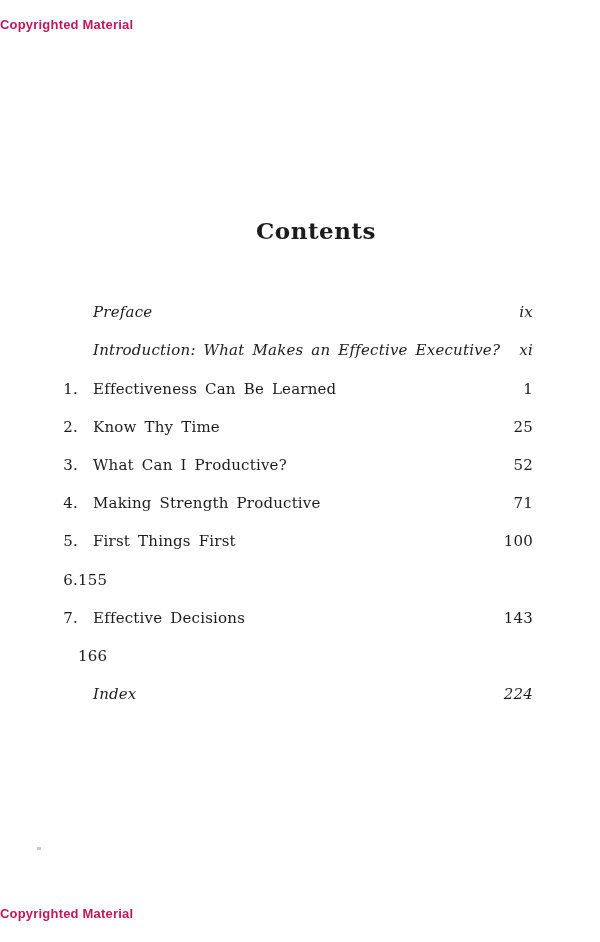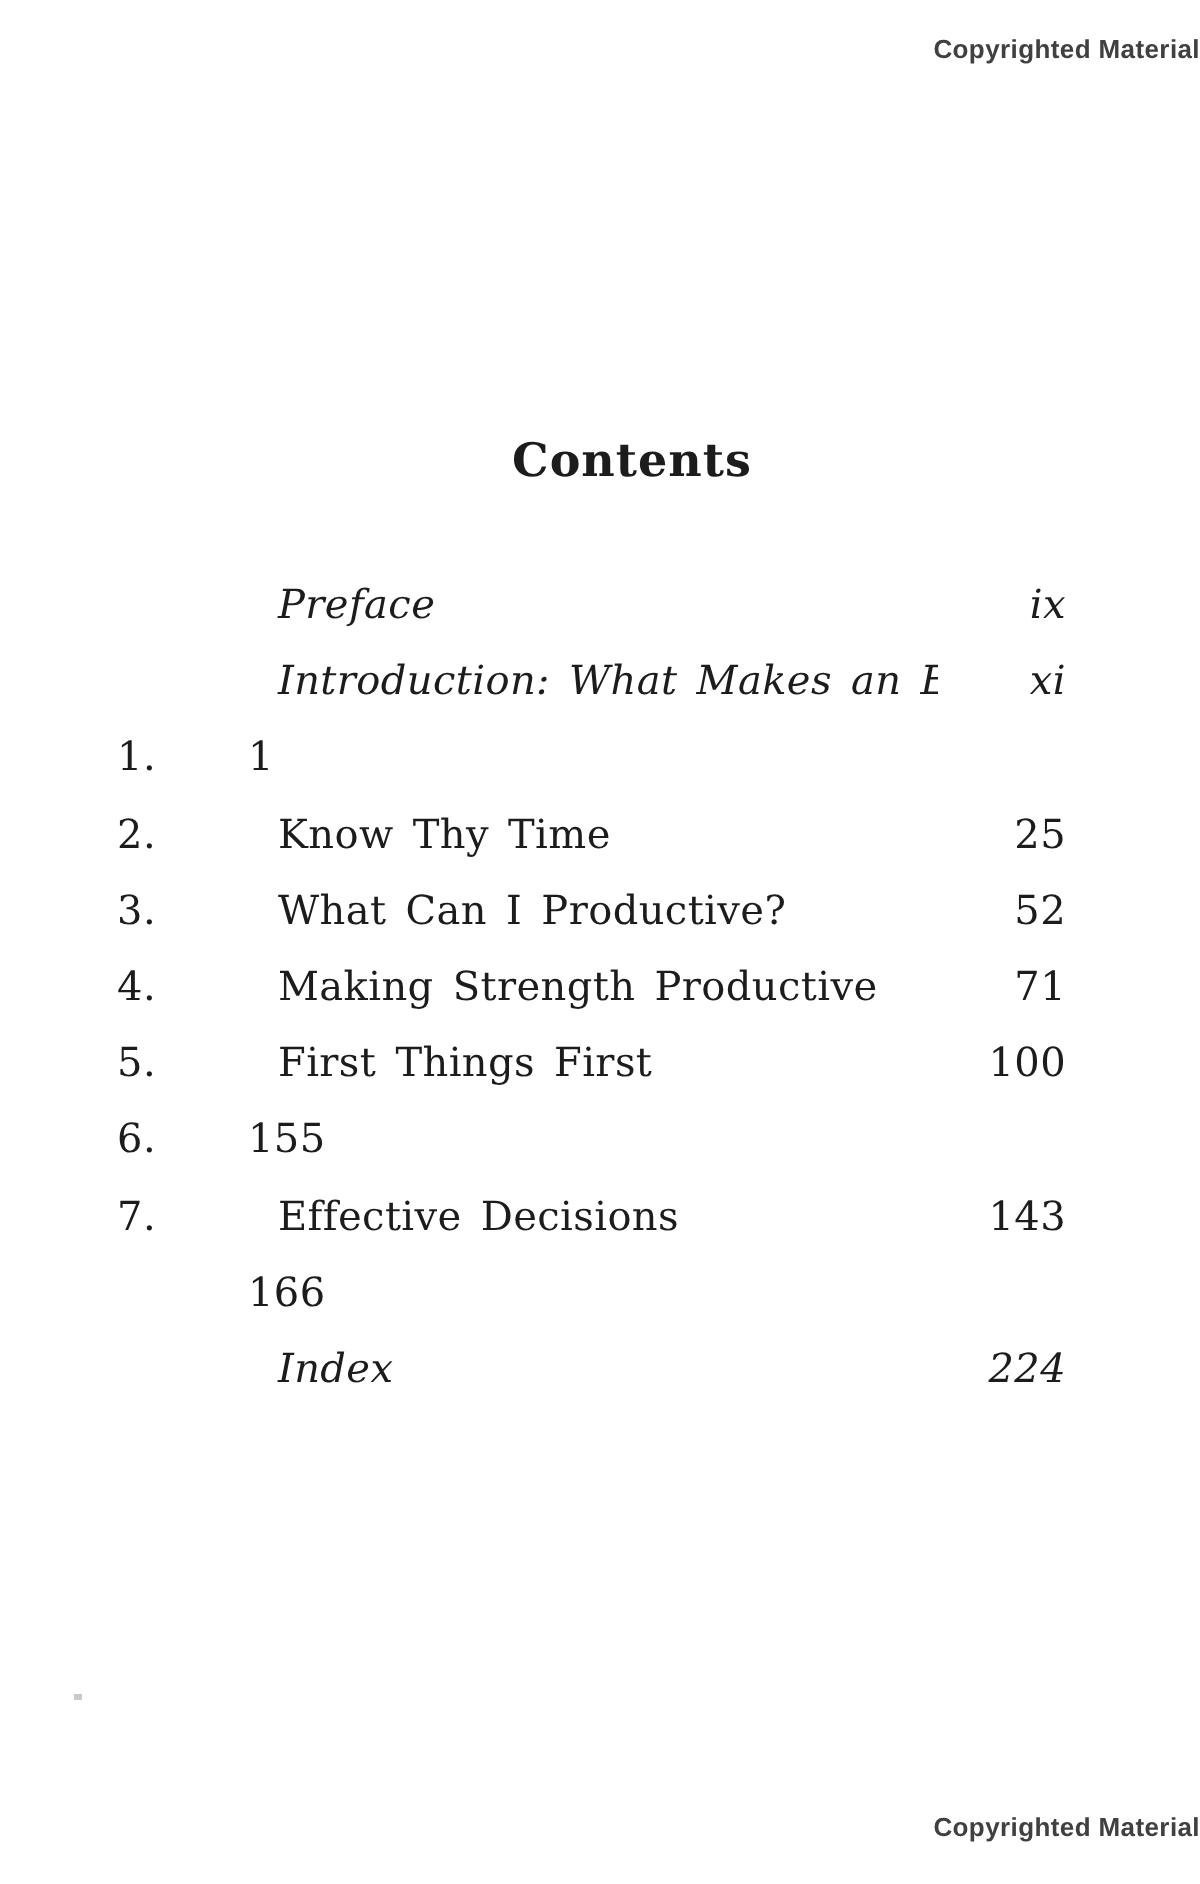--- a/index.html
+++ b/index.html
@@ -13,25 +13,25 @@
     height: 942px;
     background: #ffffff;
     font-family: "DejaVu Serif", serif;
     color: #1c1c1c;
     overflow: hidden;
   }
   .notice {
     position: absolute;
     left: 0;
     width: 100%;
-    text-align: right;
+    text-align: left;
     font-family: "Liberation Sans", sans-serif;
     font-size: 13px;
     font-weight: 700;
-    color: #404040;
+    color: #be185d;
     letter-spacing: 0.2px;
   }
   .notice.top { top: 17px; }
   .notice.bottom { top: 906px; }
   .book-title {
     position: absolute;
     top: 202px;
     left: 16px;
     width: 100%;
     text-align: center;
@@ -40,26 +40,25 @@
     letter-spacing: 0.5px;
   }
   .toc {
     position: absolute;
     top: 283px;
     left: 46px;
     width: 487px;
   }
   .toc-row {
     display: flex;
-    align-items: center;
+    align-items: flex-end;
     height: 38.2px;
-    font-size: 20px;
+    font-size: 15px;
     word-spacing: 3px;
     letter-spacing: 0.2px;
-    gap: 46px;
   }
   .toc-row.italic .toc-title,
   .toc-row.italic .toc-page {
     font-style: italic;
   }
   .toc-num {
     width: 32px;
     text-align: right;
     flex: 0 0 32px;
   }
@@ -97,20 +96,21 @@
         <span class="toc-title">Preface</span>
         <span class="toc-page">ix</span>
       </div>
       <div class="toc-row italic">
         <span class="toc-num"></span>
         <span class="toc-title">Introduction: What Makes an Effective Executive?</span>
         <span class="toc-page">xi</span>
       </div>
       <div class="toc-row">
         <span class="toc-num">1.</span>
+        <span class="toc-title">Effectiveness Can Be Learned</span>
         <span class="toc-page">1</span>
       </div>
       <div class="toc-row">
         <span class="toc-num">2.</span>
         <span class="toc-title">Know Thy Time</span>
         <span class="toc-page">25</span>
       </div>
       <div class="toc-row">
         <span class="toc-num">3.</span>
         <span class="toc-title">What Can I Productive?</span>

